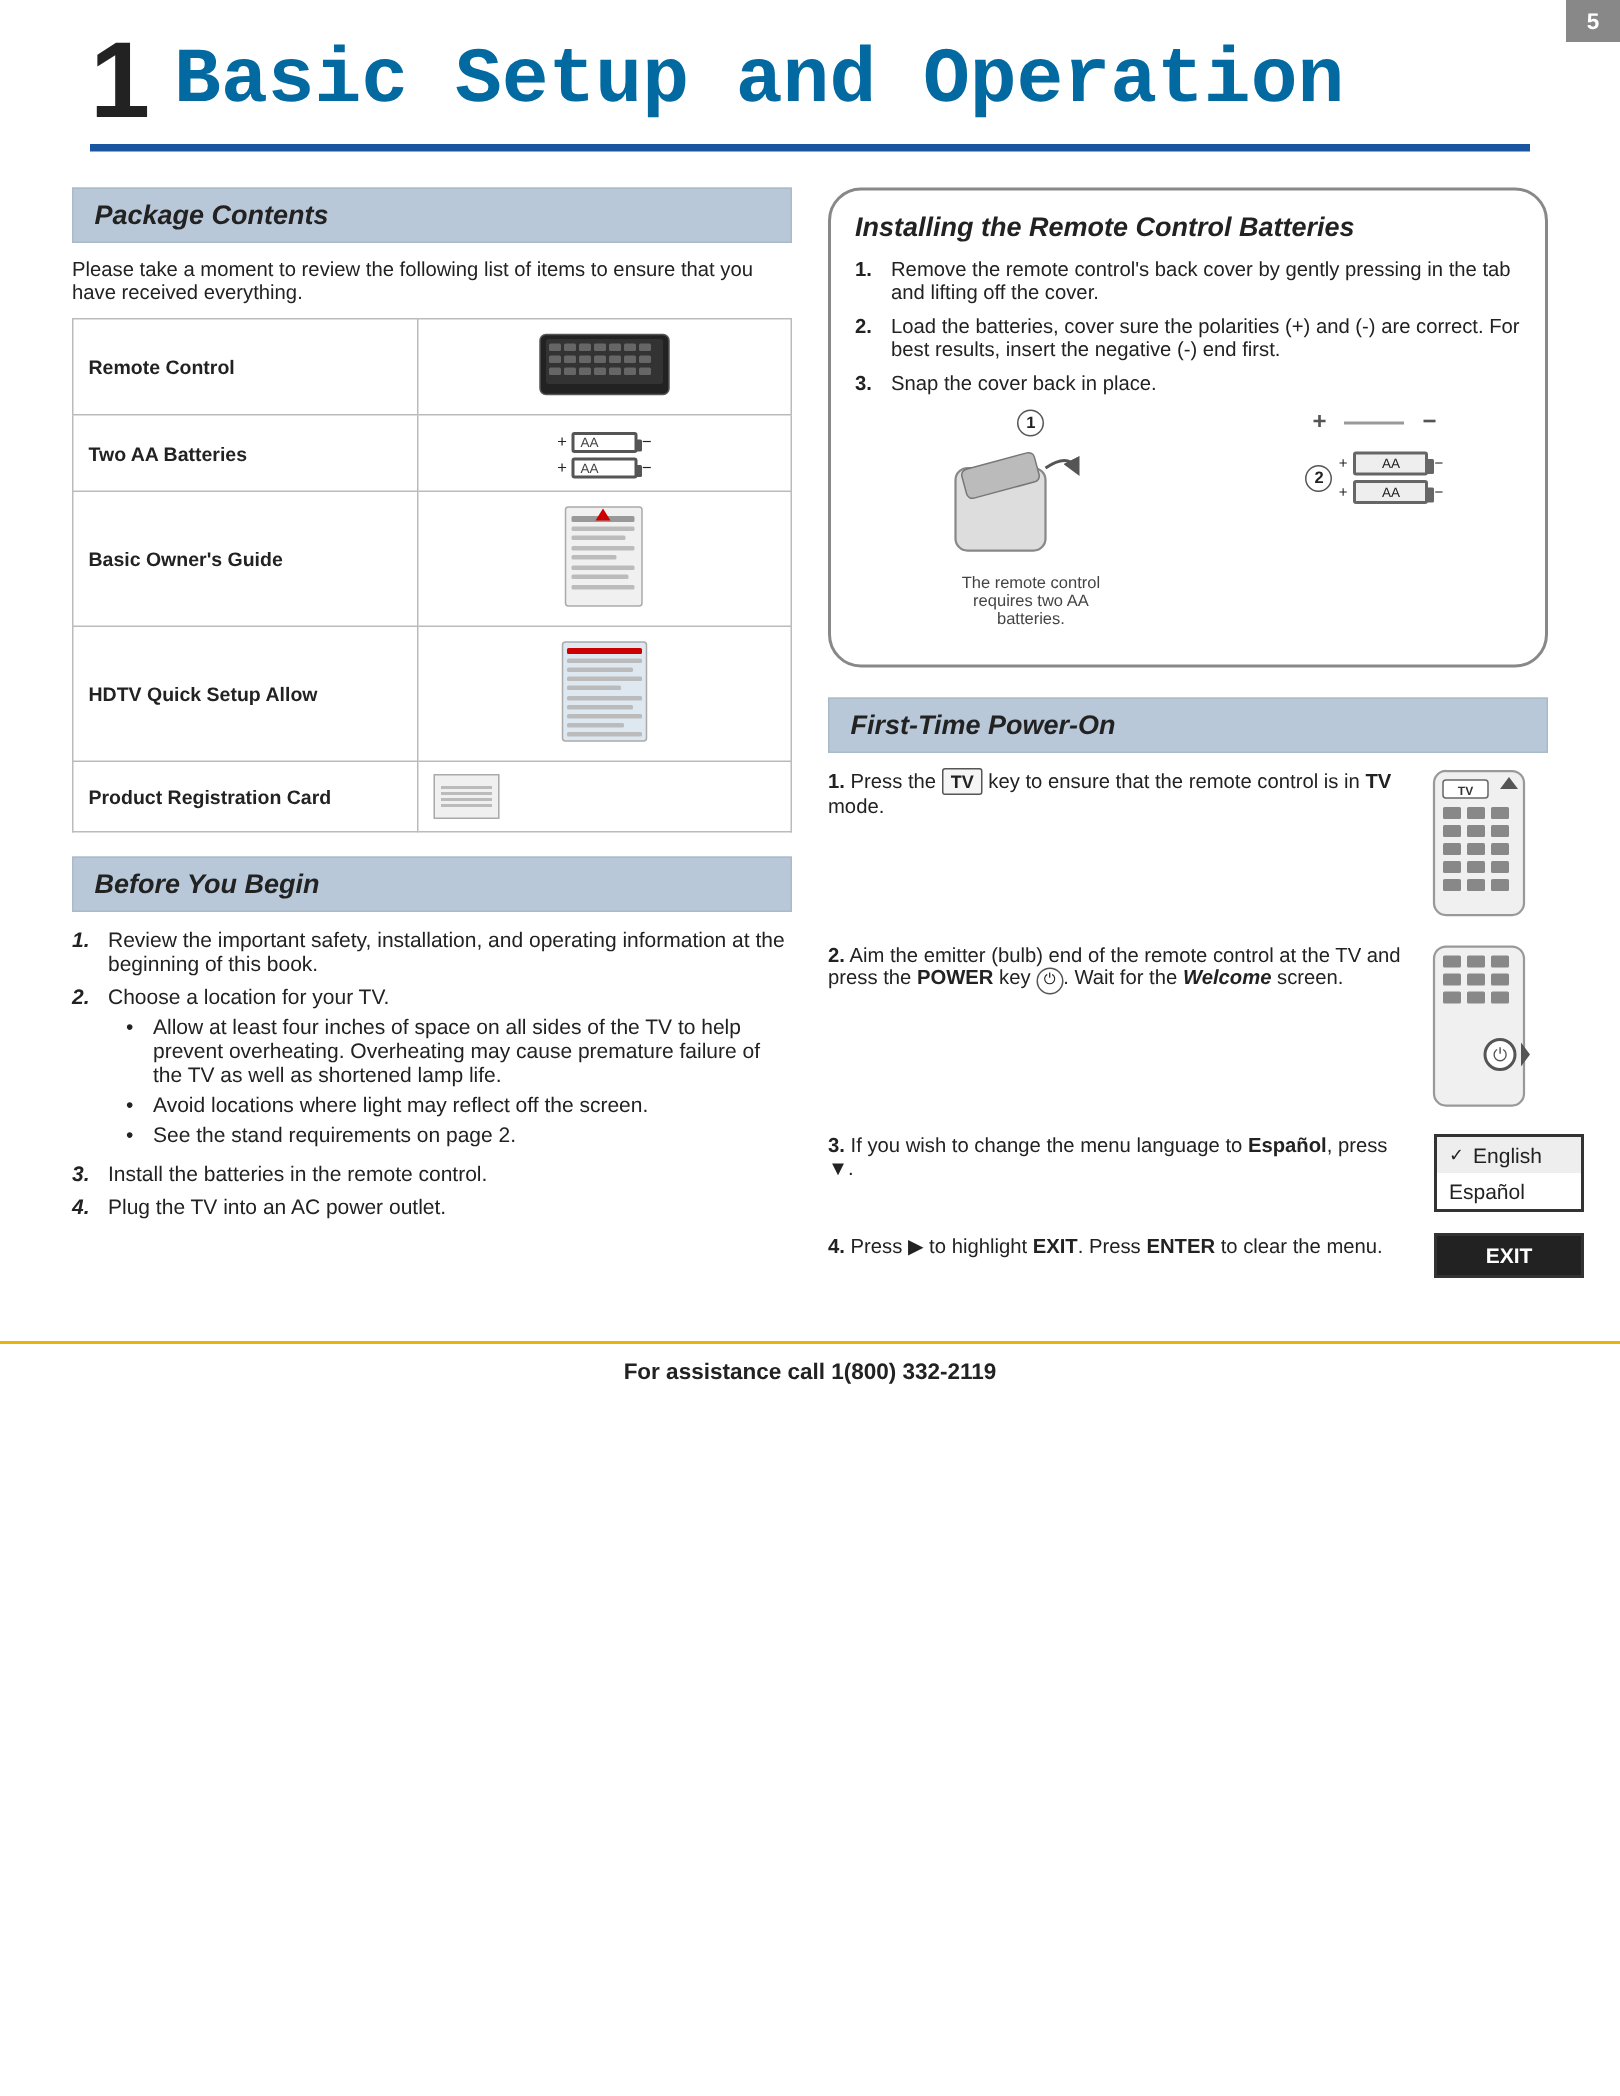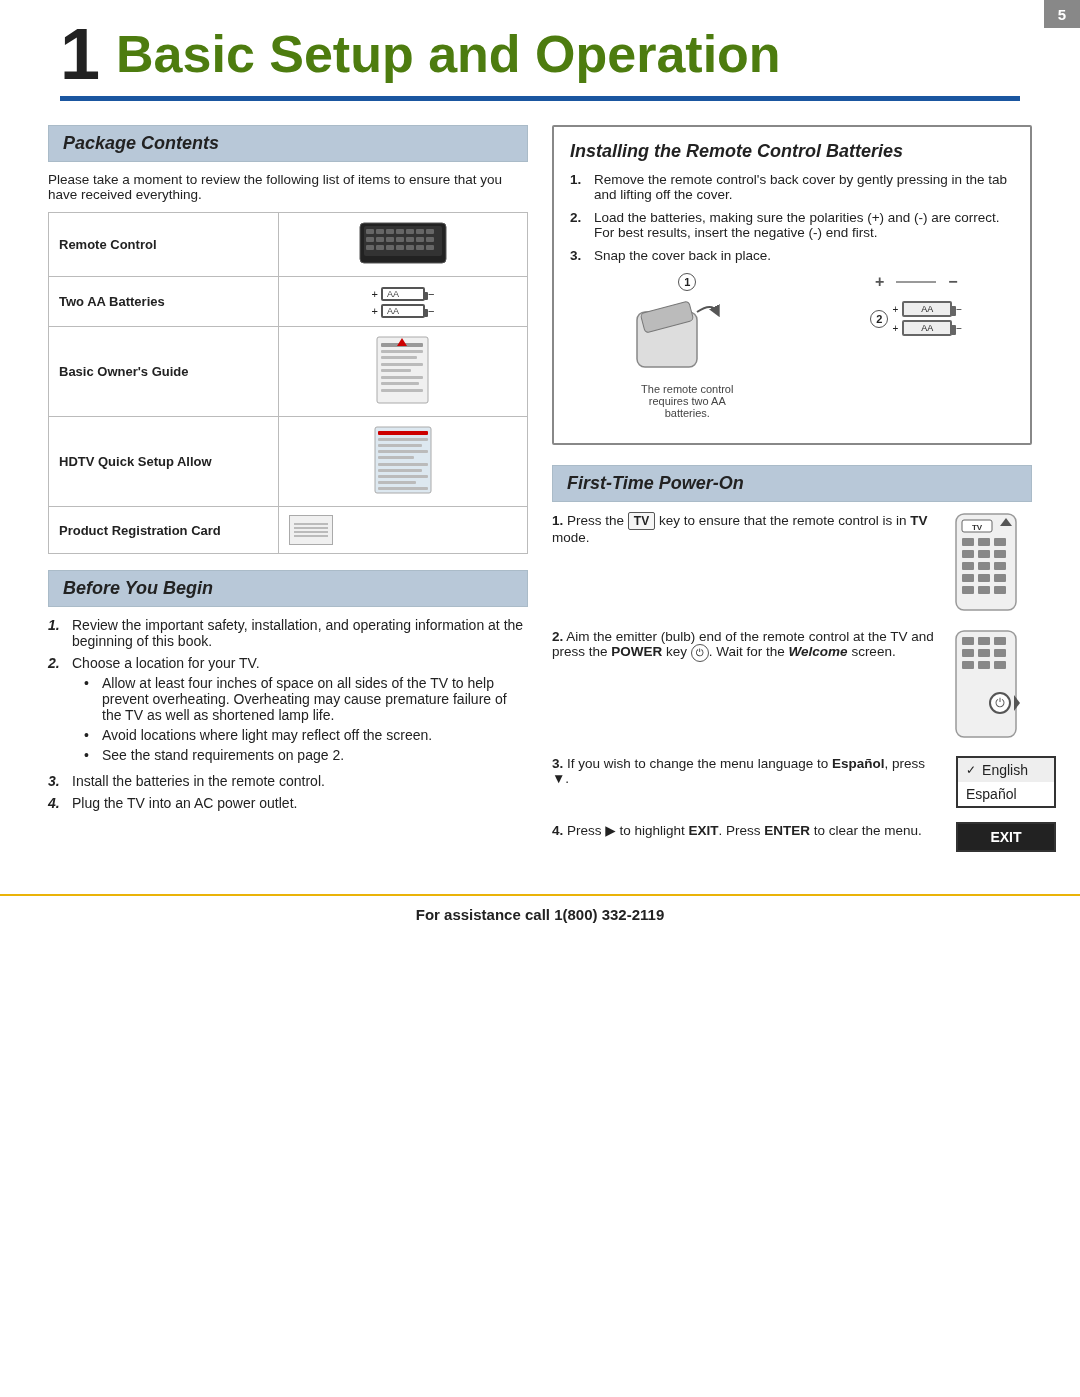--- a/index.html
+++ b/index.html
@@ -36,22 +36,22 @@
     .chapter-number {
       font-size: 72px;
       font-weight: bold;
       color: #222;
       line-height: 1;
       font-family: Arial Black, Arial, sans-serif;
     }
     .chapter-title {
       font-size: 52px;
       font-weight: bold;
-      color: #4d7c0f;
-      font-family: Liberation Sans, sans-serif;
+      color: #0369a1;
+      font-family: Liberation Mono, monospace;
       line-height: 1;
     }
     .header-underline {
       height: 5px;
       background: #1a56a0;
       margin: 6px 60px 0 60px;
     }
 
     
     .main-content {
@@ -181,21 +181,21 @@
       display: flex;
       gap: 6px;
     }
     .bullet-dot {
       min-width: 12px;
     }
 
     
     .install-section {
       border: 2px solid #888;
-      border-radius: 2px;
+      border-radius: 22px;
       padding: 14px 16px;
       margin-bottom: 20px;
     }
     .install-heading {
       font-style: italic;
       font-weight: bold;
       font-size: 18px;
       margin-bottom: 10px;
     }
     .install-list {
@@ -476,21 +476,21 @@
       <div class="install-heading">
         <em>Installing the Remote Control Batteries</em>
       </div>
       <ol class="install-list">
         <li>
           <span class="num">1.</span>
           <span>Remove the remote control's back cover by gently pressing in the tab and lifting off the cover.</span>
         </li>
         <li>
           <span class="num">2.</span>
-          <span>Load the batteries, making sure the polarities (+) and (-) are correct.  For best results, insert the negative (-) end first.</span>
+          <span>Load the batteries, cover sure the polarities (+) and (-) are correct.  For best results, insert the negative (-) end first.</span>
         </li>
         <li>
           <span class="num">3.</span>
           <span>Snap the cover back in place.</span>
         </li>
       </ol>
 
       <div class="battery-diagram">
 
         <div style="display:flex;flex-direction:column;align-items:center;gap:6px;flex:1.2;">

